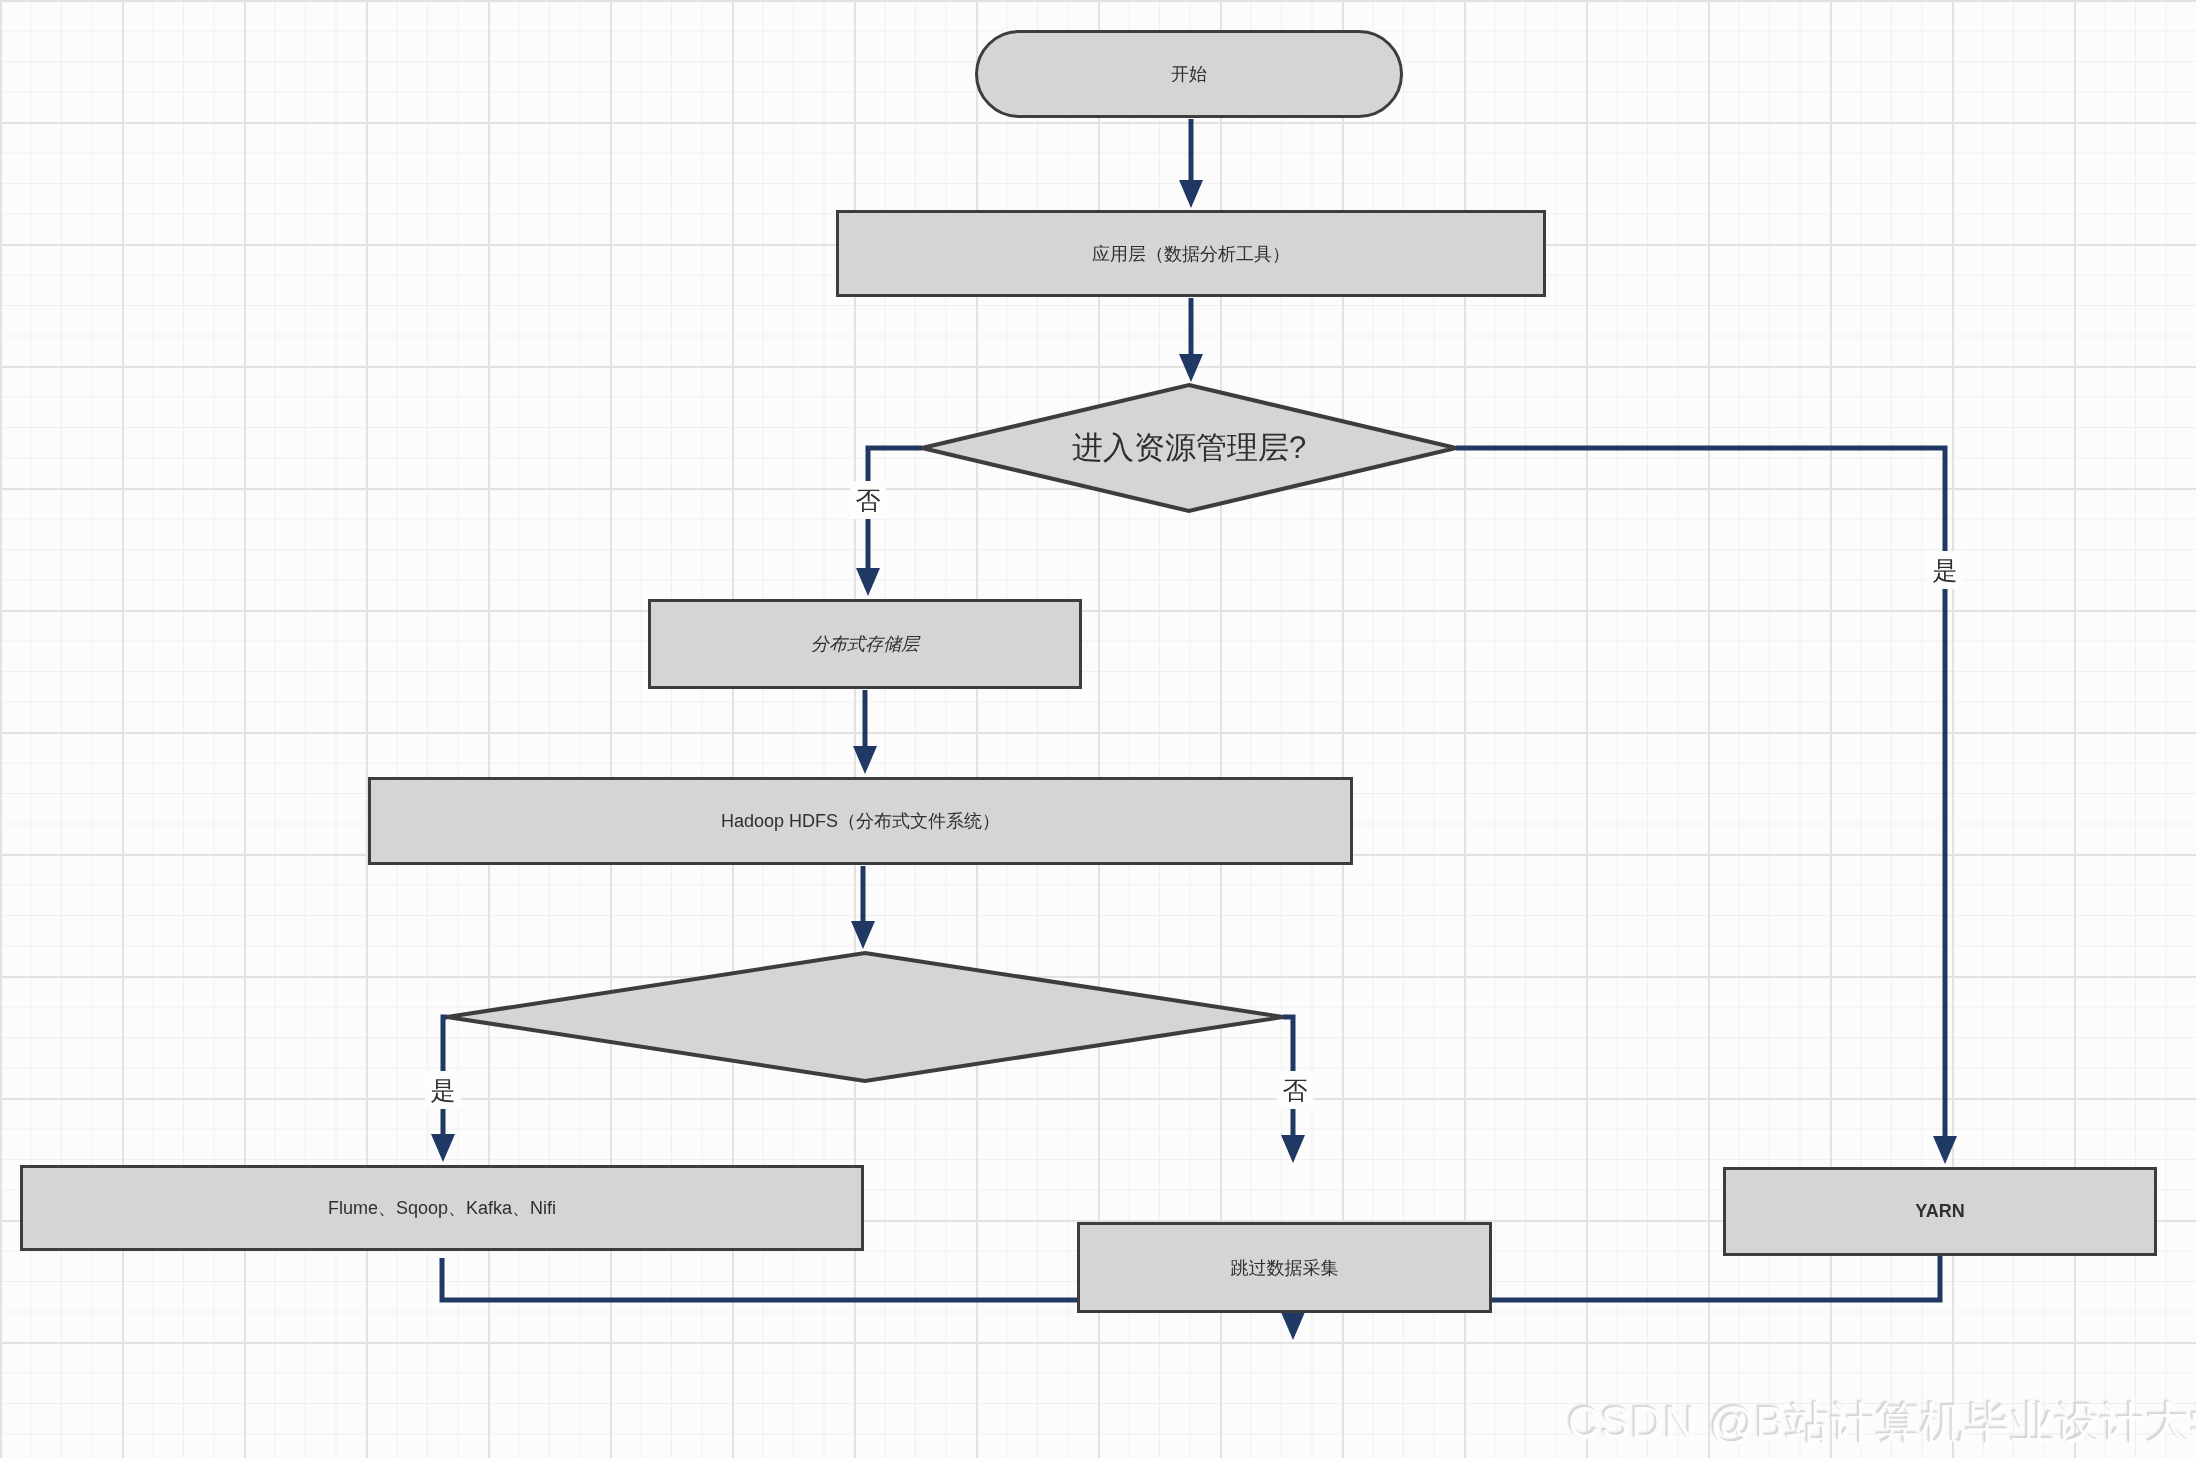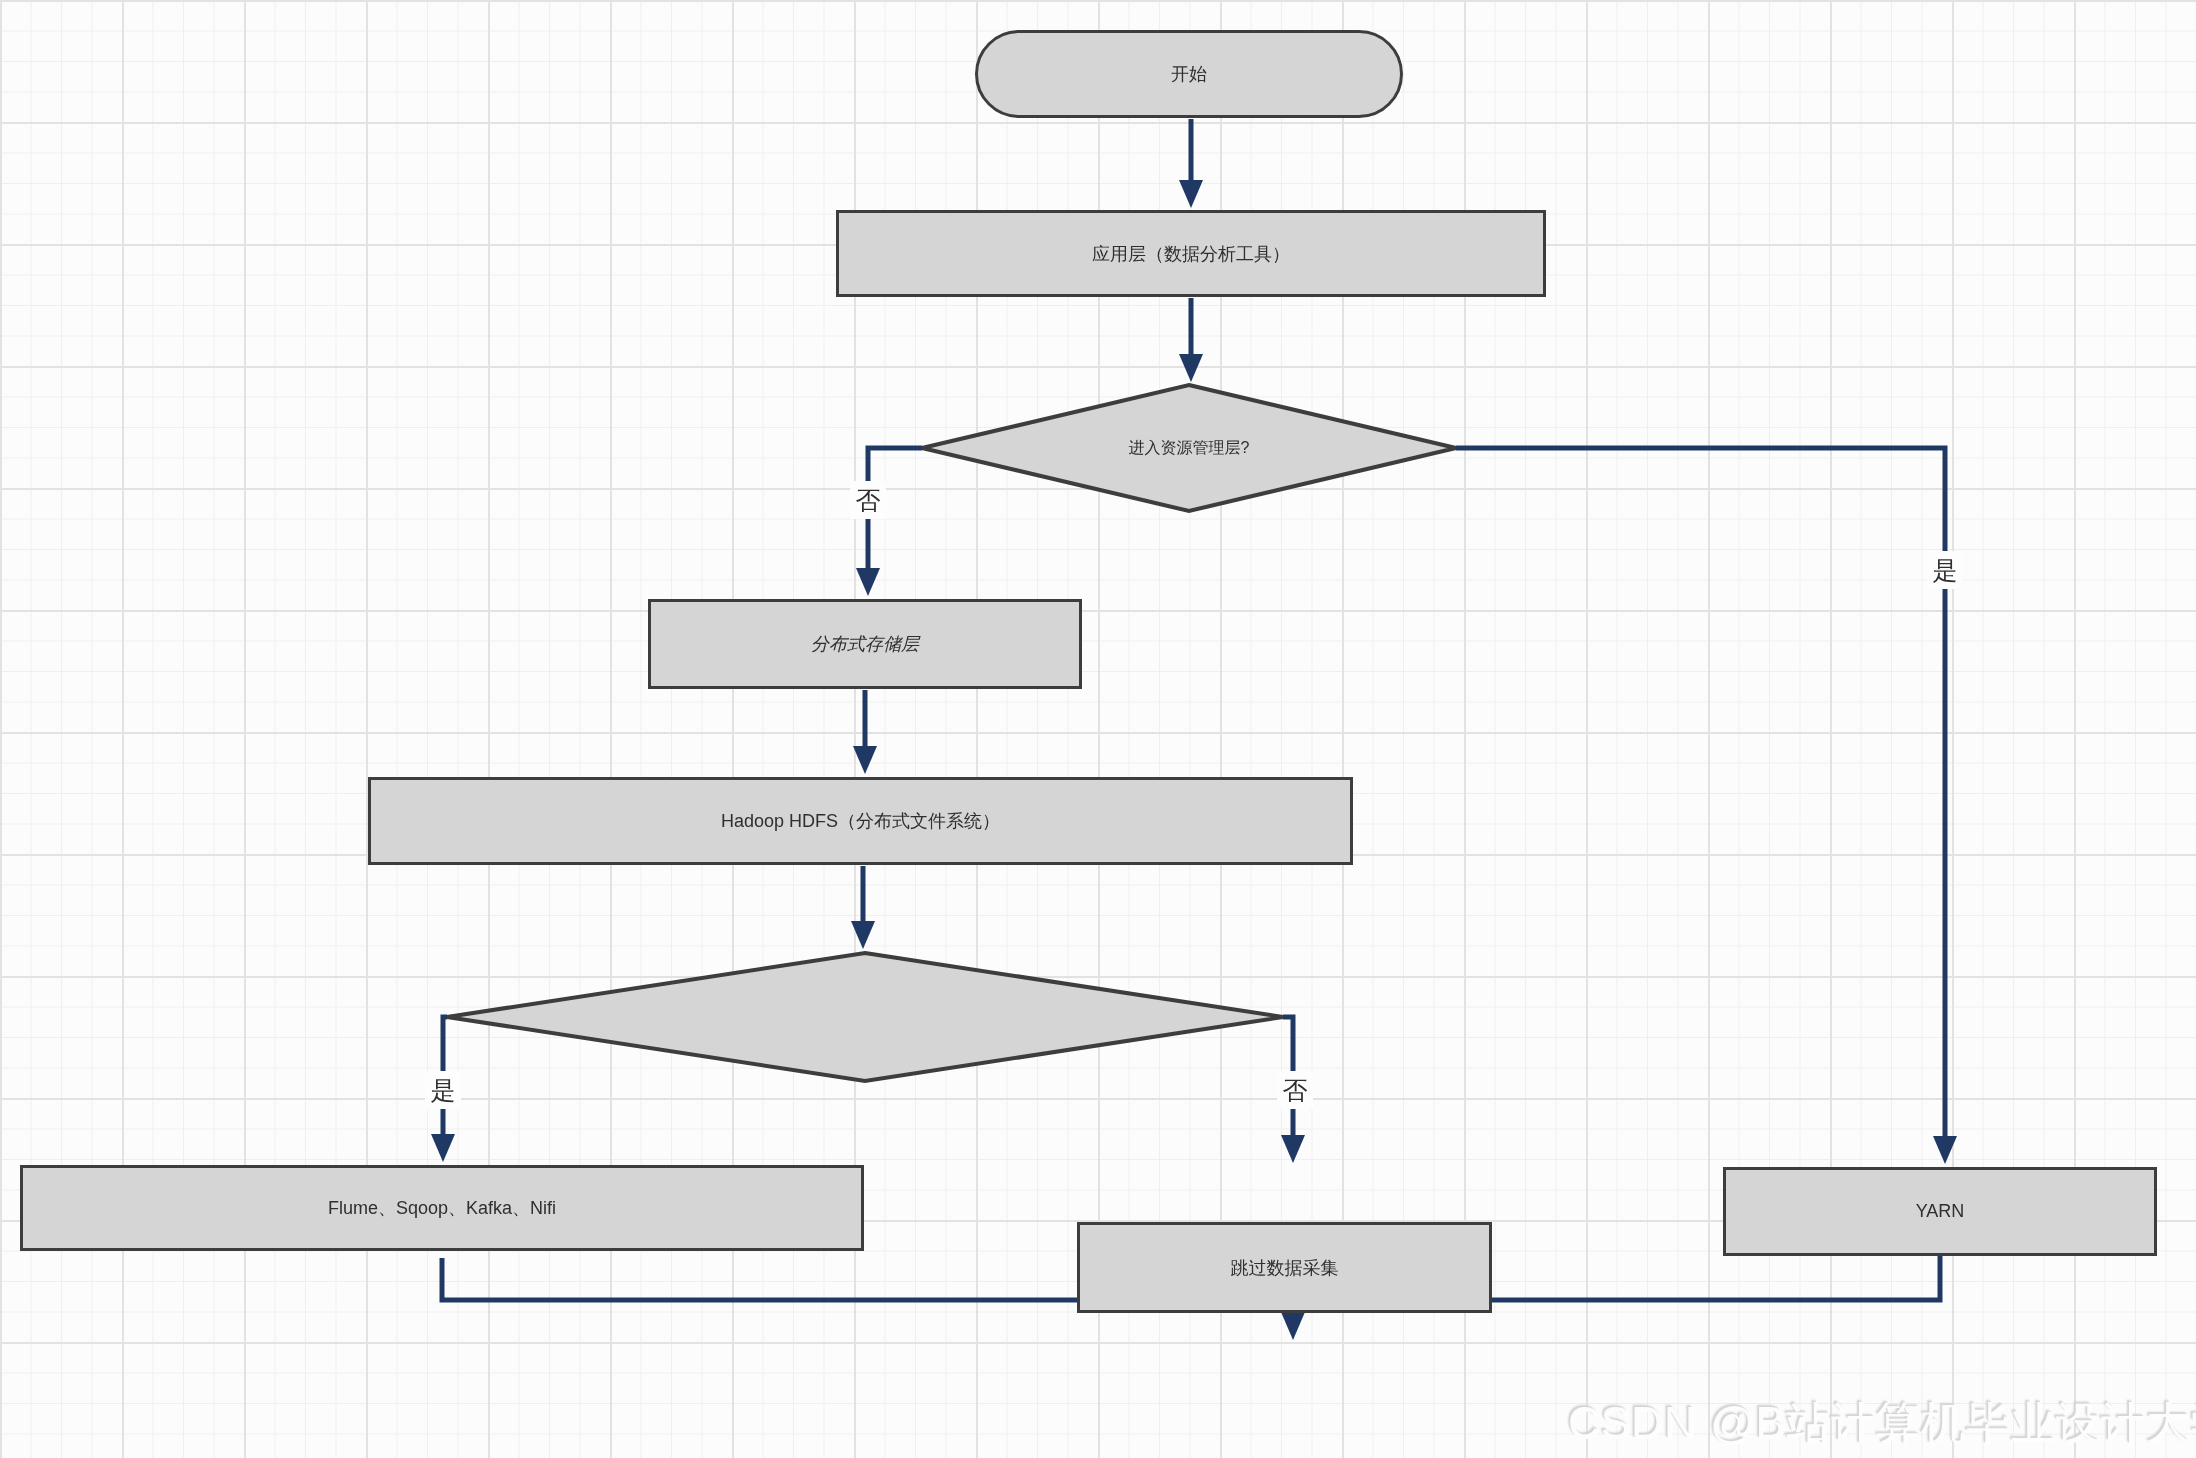--- a/index.html
+++ b/index.html
@@ -35,21 +35,21 @@
     white-space: nowrap;
   }
   .pill { border-radius: 48px; }
 
   .diamond-label {
     position: absolute;
     display: flex;
     align-items: center;
     justify-content: center;
     color: #2f2f2f;
-    font-size: 16px;
+    font-size: 31px;
     white-space: nowrap;
   }
 
   .edge-label {
     position: absolute;
     display: flex;
     align-items: center;
     justify-content: center;
     width: 36px;
     height: 38px;
@@ -110,21 +110,21 @@
   <div class="node" style="left:836px; top:210px; width:710px; height:87px;font-family:Liberation Mono, monospace;">应用层（数据分析工具）</div>
 
   <div class="node" style="left:648px; top:599px; width:434px; height:90px;font-style:italic;">分布式存储层</div>
 
   <div class="node" style="left:368px; top:777px; width:985px; height:88px;">Hadoop HDFS（分布式文件系统）</div>
 
   <div class="node" style="left:20px; top:1165px; width:844px; height:86px;">Flume、Sqoop、Kafka、Nifi</div>
 
   <div class="node" style="left:1077px; top:1222px; width:415px; height:91px;">跳过数据采集</div>
 
-  <div class="node" style="left:1723px; top:1167px; width:434px; height:89px;">YARN</div>
+  <div class="node" style="left:1723px; top:1167px; width:434px; height:89px;font-weight:bold;">YARN</div>
 
 
   <div class="diamond-label" style="left:989px; top:428px; width:400px; height:40px;">进入资源管理层?</div>
 
 
   <div class="edge-label" style="left:850px; top:481px;">否</div>
 
   <div class="edge-label" style="left:1927px; top:551px;">是</div>
 
   <div class="edge-label" style="left:425px; top:1071px;">是</div>

